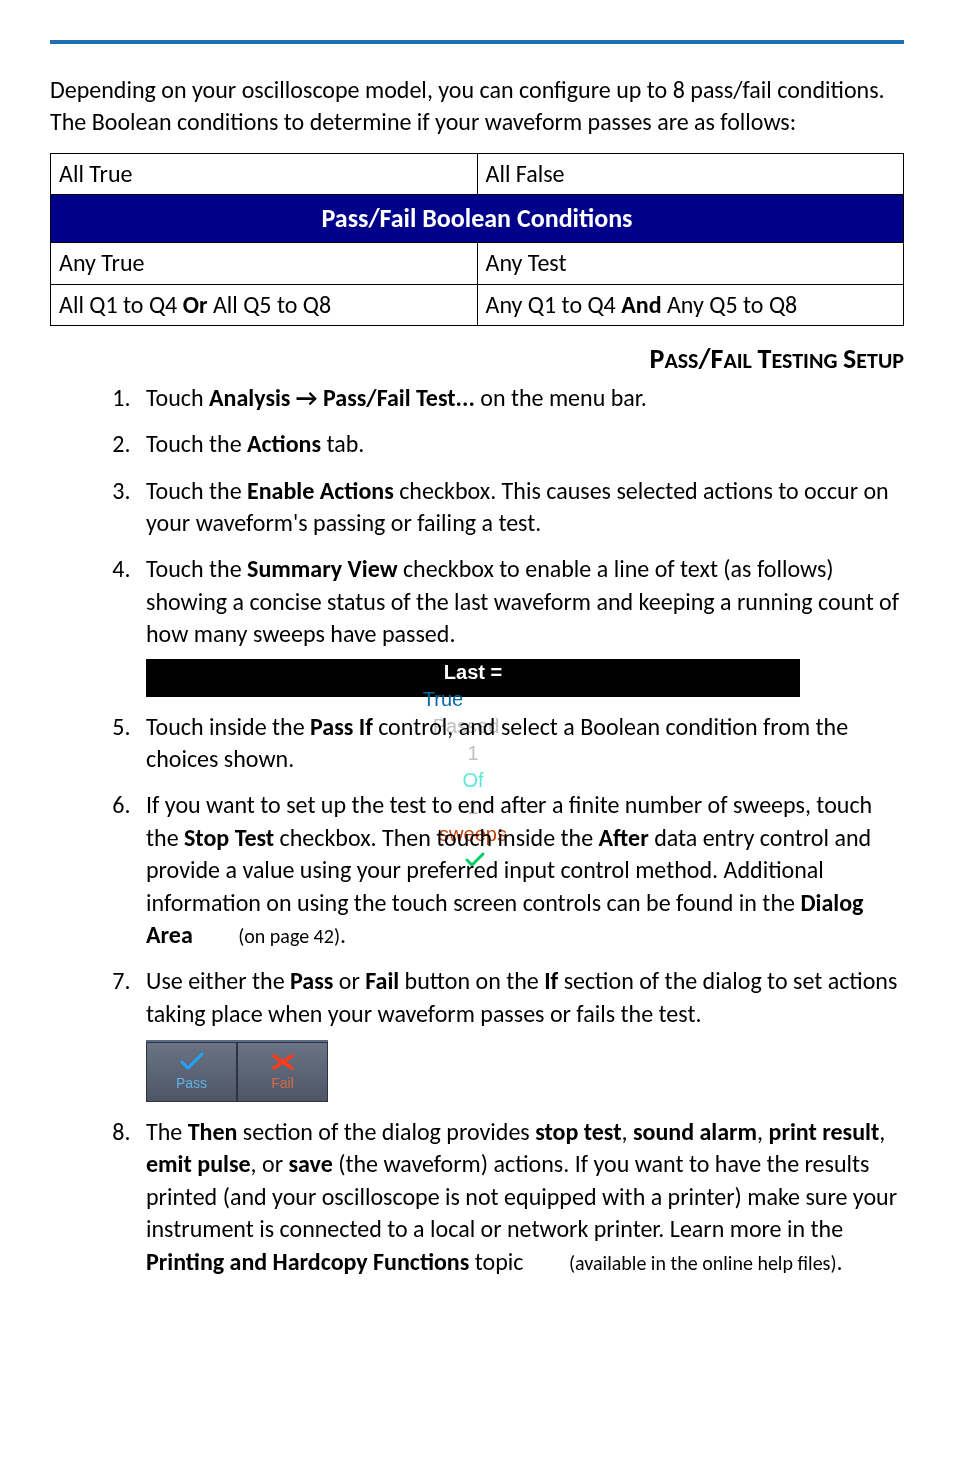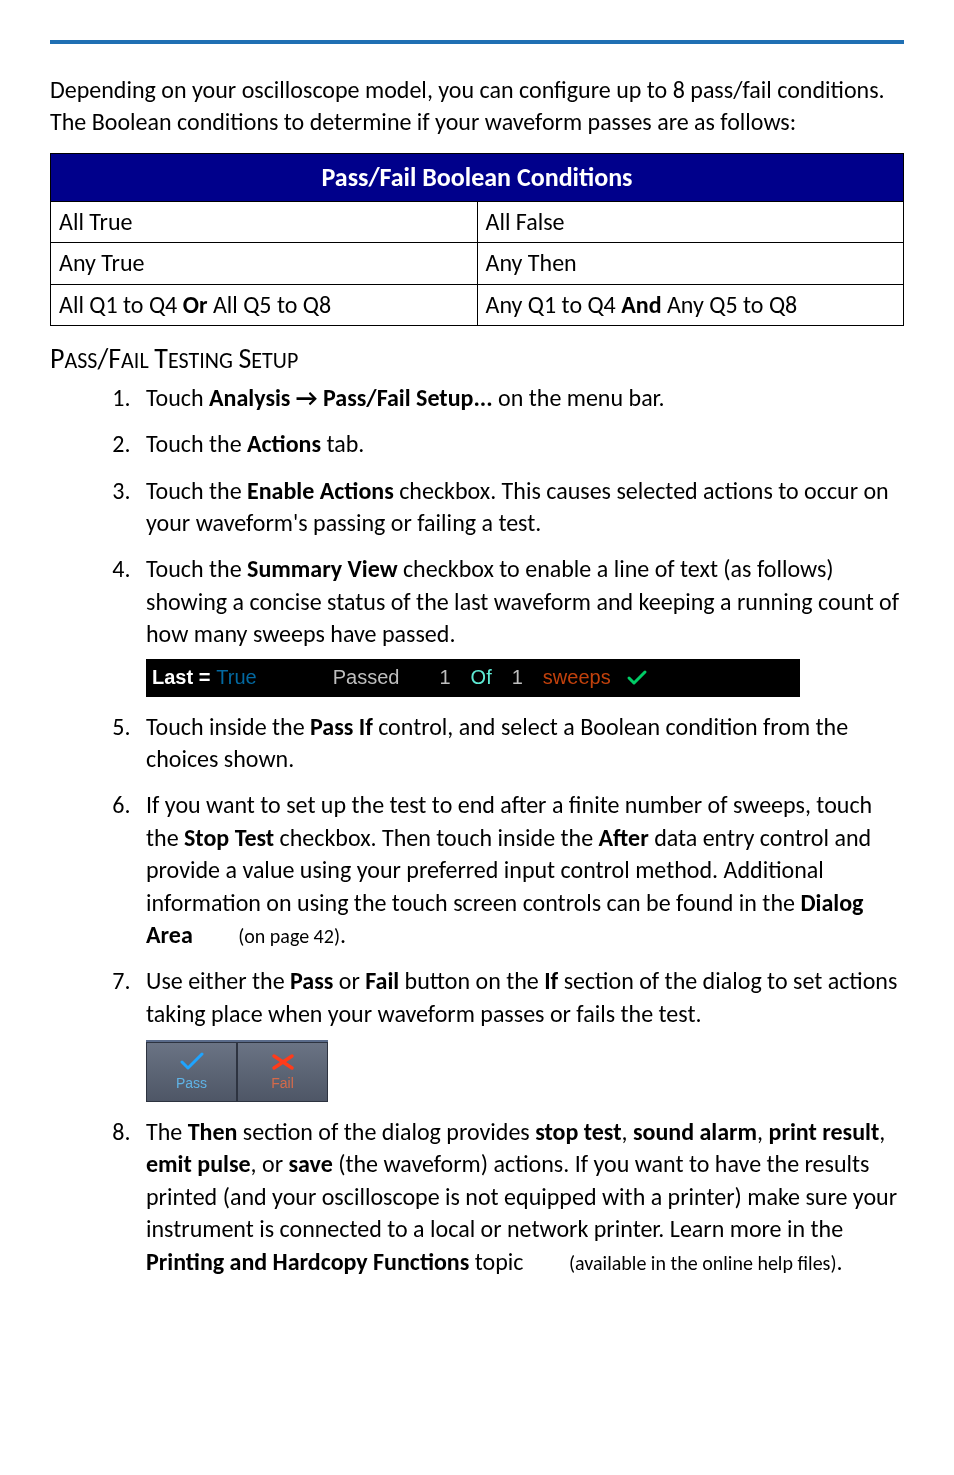--- a/index.html
+++ b/index.html
@@ -33,24 +33,25 @@
       border: 1px solid #000;
       font-size: 26px;
     }
     table.cond td {
       border: 1px solid #000;
       padding: 4px 8px;
       width: 50%;
       vertical-align: top;
     }
     .heading {
-      font-weight: normal;
+      font-weight: bold;
       color: #000;
       font-size: 25px;
       margin-bottom: 4px;
+      text-align: right;
     }
     ol.steps {
       list-style: decimal;
       padding-left: 86px;
     }
     ol.steps > li {
       margin-bottom: 14px;
       padding-left: 10px;
     }
     .b { font-weight: bold; }
@@ -59,20 +60,21 @@
       align-items: center;
       height: 38px;
       background: #000;
       color: #bfbfbf;
       font-family: Arial, sans-serif;
       font-size: 20px;
       width: 654px;
       margin-top: 8px;
       margin-bottom: 4px;
       white-space: nowrap;
+      flex-direction: column;
     }
     .summary-bar .label { font-weight: bold; color: #fff; padding: 0 6px 0 6px; }
     .summary-bar .true { color: #0369a1; padding-right: 60px; }
     .summary-bar .passed { color: #bfbfbf; padding-right: 30px; margin-left: 16px; }
     .summary-bar .num { color: #bfbfbf; padding: 0 10px; }
     .summary-bar .of { color: #5eead4; padding: 0 10px; }
     .summary-bar .sweeps { color: #c2410c; padding: 0 10px; }
     .summary-bar .check { padding-left: 4px; }
     .summary-bar .check svg { display: block; }
     .pf-buttons {
@@ -103,43 +105,43 @@
 </head>
 <body>
 
 <div class="rule"></div>
 
 <p class="intro">Depending on your oscilloscope model, you can configure up to 8 pass/fail conditions. The Boolean conditions to determine if your waveform passes are as follows:</p>
 
 <table class="cond">
   <tbody>
       <tr>
-    <th colspan="2">Pass/Fail Boolean Conditions</th>
-  </tr>
-  <tr>
     <td>All True</td>
     <td>All False</td>
   </tr>
   <tr>
+    <th colspan="2">Pass/Fail Boolean Conditions</th>
+  </tr>
+  <tr>
     <td>Any True</td>
-    <td>Any Then</td>
+    <td>Any Test</td>
   </tr>
   <tr>
     <td><span>All Q1 to Q4 </span><span class="b">Or</span><span> All Q5 to Q8</span></td>
     <td><span>Any Q1 to Q4 </span><span class="b">And</span><span> Any Q5 to Q8</span></td>
   </tr>
 </tbody>
   </table>
 
 <div class="heading">
   <span style="font-size:28px;">P</span><span style="font-size:22px;">ASS</span><span style="font-size:28px;">/F</span><span style="font-size:22px;">AIL</span> <span style="font-size:28px;">T</span><span style="font-size:22px;">ESTING</span> <span style="font-size:28px;">S</span><span style="font-size:22px;">ETUP</span>
 </div>
 
 <ol class="steps">
-  <li><span>Touch </span><span class="b">Analysis → Pass/Fail Setup...</span><span> on the menu bar.</span></li>
+  <li><span>Touch </span><span class="b">Analysis → Pass/Fail Test...</span><span> on the menu bar.</span></li>
 
   <li><span>Touch the </span><span class="b">Actions</span><span> tab.</span></li>
 
   <li><span>Touch the </span><span class="b">Enable Actions</span><span> checkbox. This causes selected actions to occur on your waveform's passing or failing a test.</span></li>
 
   <li>
     <span>Touch the </span><span class="b">Summary View</span><span> checkbox to enable a line of text (as follows) showing a concise status of the last waveform and keeping a running count of how many sweeps have passed.</span>
     <div class="summary-bar">
       <span class="label">Last =</span>
       <span class="true">True</span>

